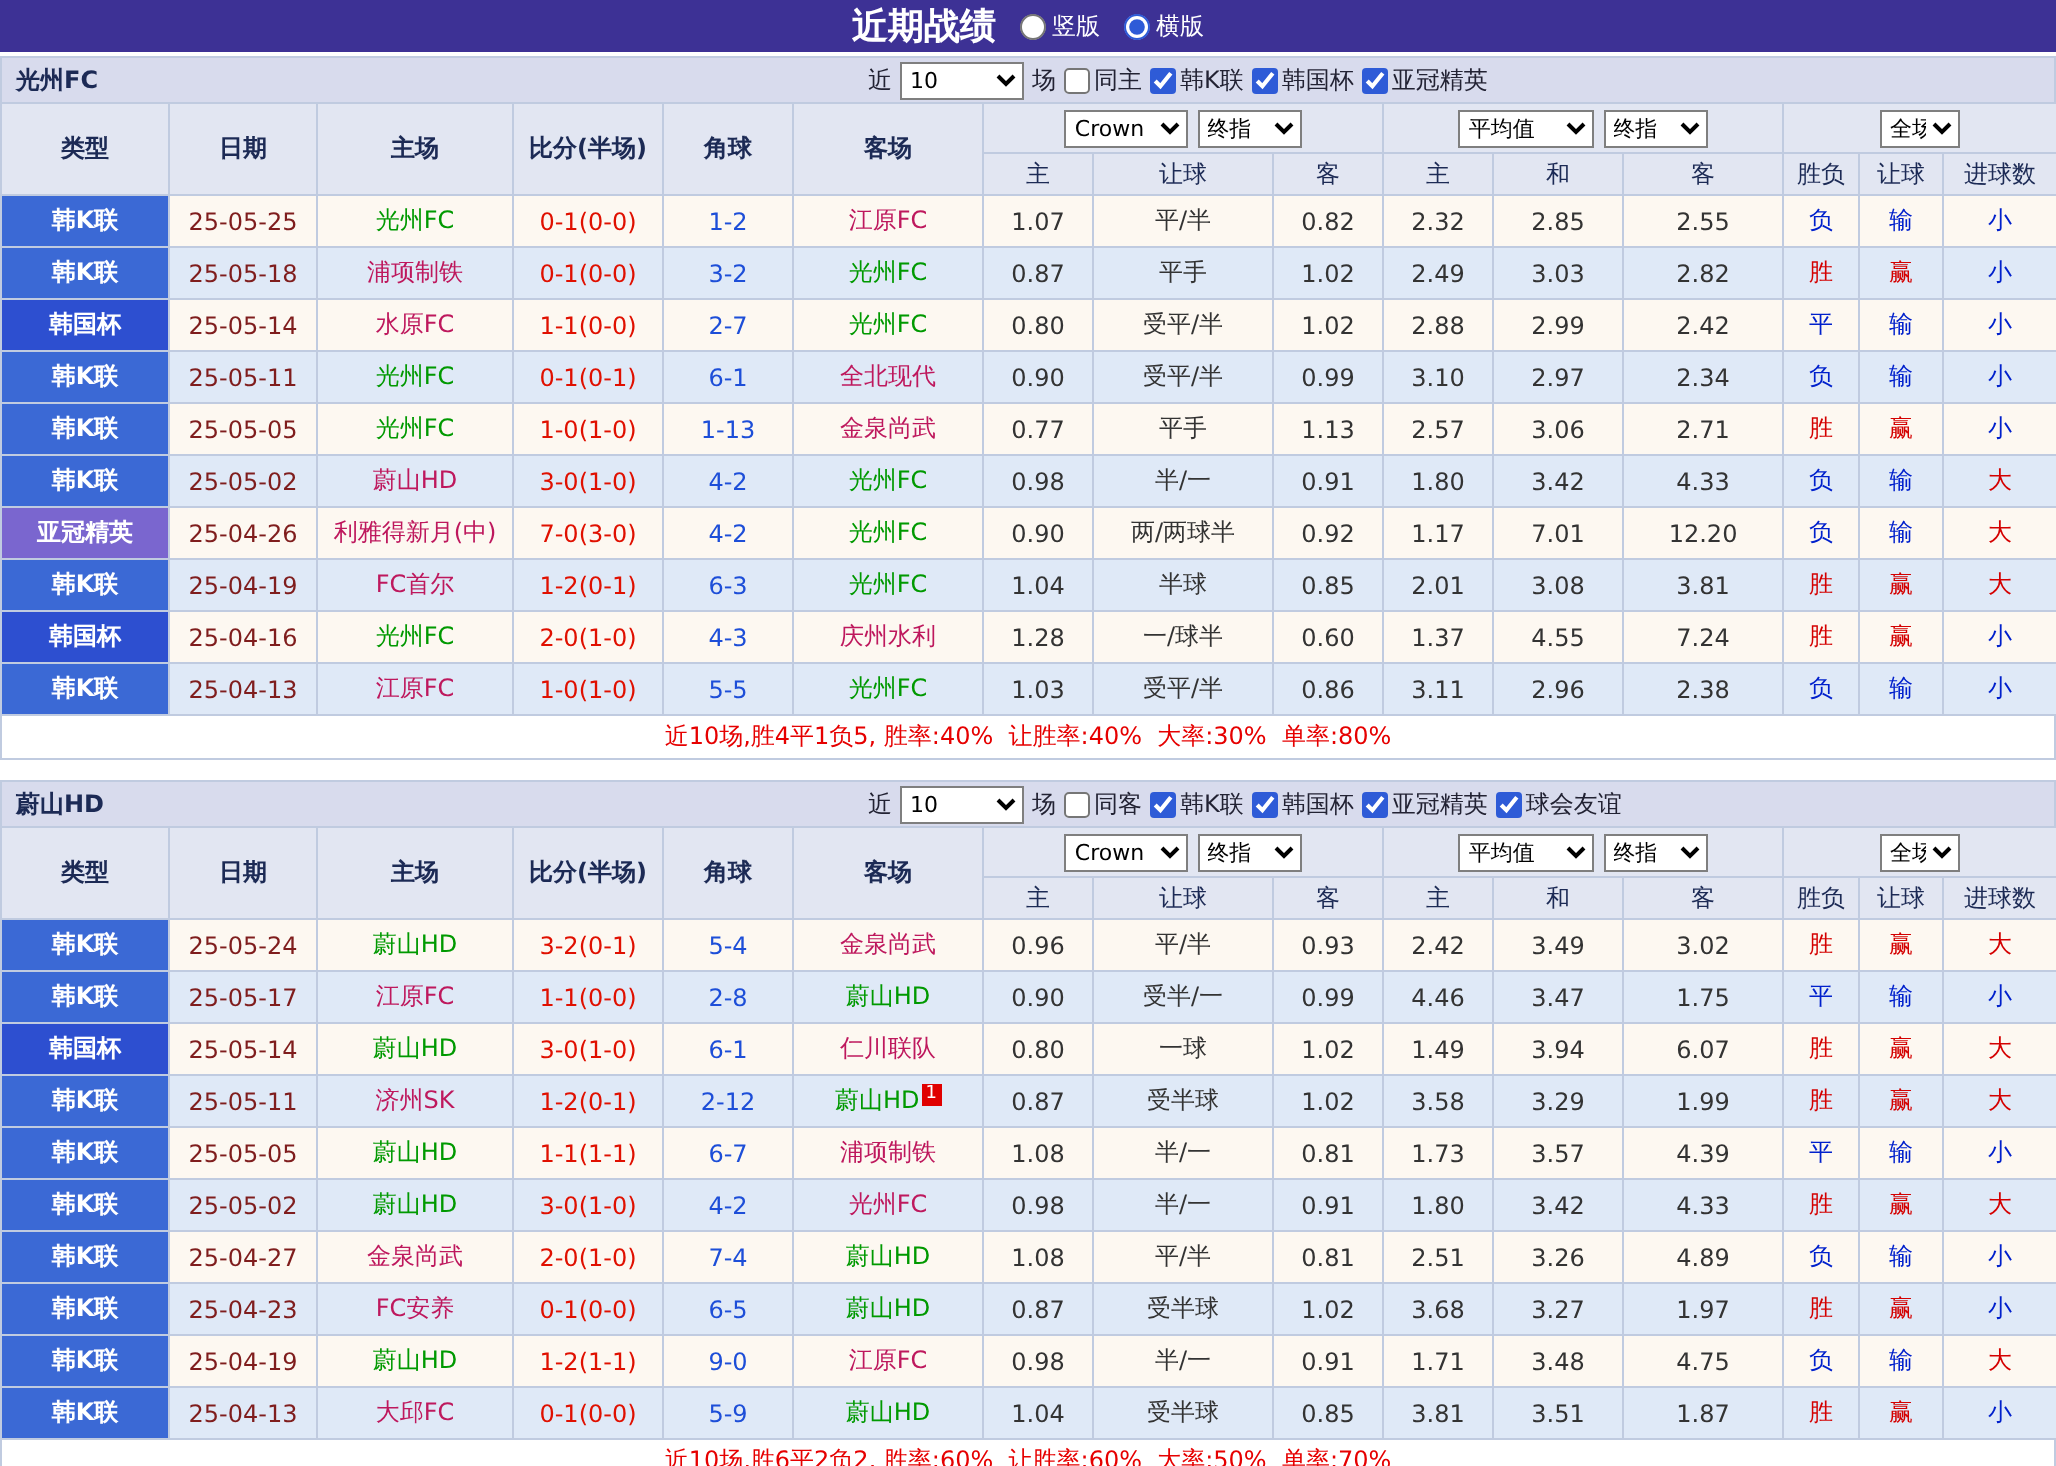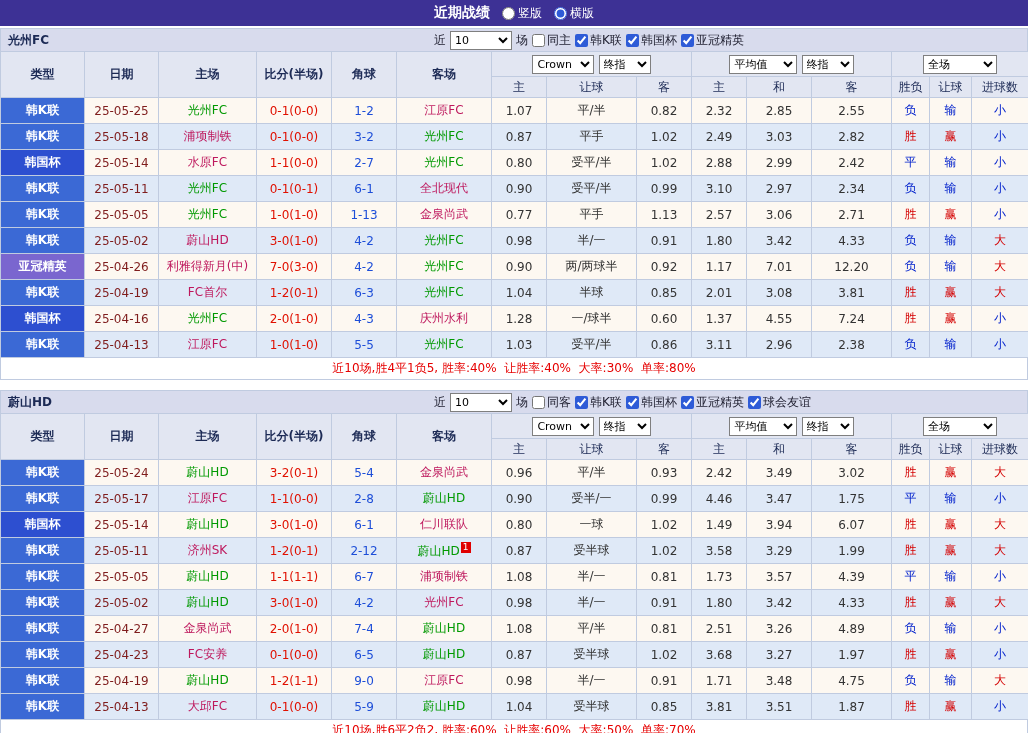--- a/index.html
+++ b/index.html
@@ -9,21 +9,21 @@
     font-size:12px; color:#222; background:#fff;
   }
   .page { width:1028px; }
 
   
   .topbar {
     height:28px; background:var(--topbar-bg,#3d3195);
     display:flex; align-items:center; justify-content:center; gap:12px;
     color:#fff; border-bottom:2px solid #fff;
   }
-  .tb-title { font-weight:bold; font-size:14px; }
+  .tb-title { font-weight:bold; font-size:18px; }
   .radio { display:inline-flex; align-items:center; gap:3px; cursor:pointer; }
   input[type=radio], input[type=checkbox] { accent-color:#2e5bd7; margin:0; }
 
   
   .section-bar {
     height:23px; background:#d8dbed;
     border:1px solid #c0cbe0; border-bottom:none;
     display:flex; align-items:center;
   }
   .section-title { width:433px; padding-left:7px; font-weight:bold; color:#1c2a55; }
@@ -31,21 +31,21 @@
   .flabel { }
   .cb { display:inline-flex; align-items:center; gap:2px; cursor:pointer; }
   .leagues { display:inline-flex; align-items:center; gap:4px; }
 
   .sel {
     font-family:inherit; font-size:11px; height:19px;
     border:1px solid #7f7f7f; background:#fff; vertical-align:middle;
   }
   .selw44 { width:62px; }
   .selw52 { width:52px; }
-  .selw54 { width:74px; }
+  .selw54 { width:40px; }
   .selw62 { width:62px; }
   .selw66 { width:68px; }
 
   
   table.grid { width:1028px; table-layout:fixed; border-collapse:collapse; }
   .grid th, .grid td {
     border:1px solid #c0cbe0; text-align:center;
     overflow:hidden; white-space:nowrap; padding:0 1px;
   }
   .grid thead th { background:#e2e6f2; color:#1c2a55; }

